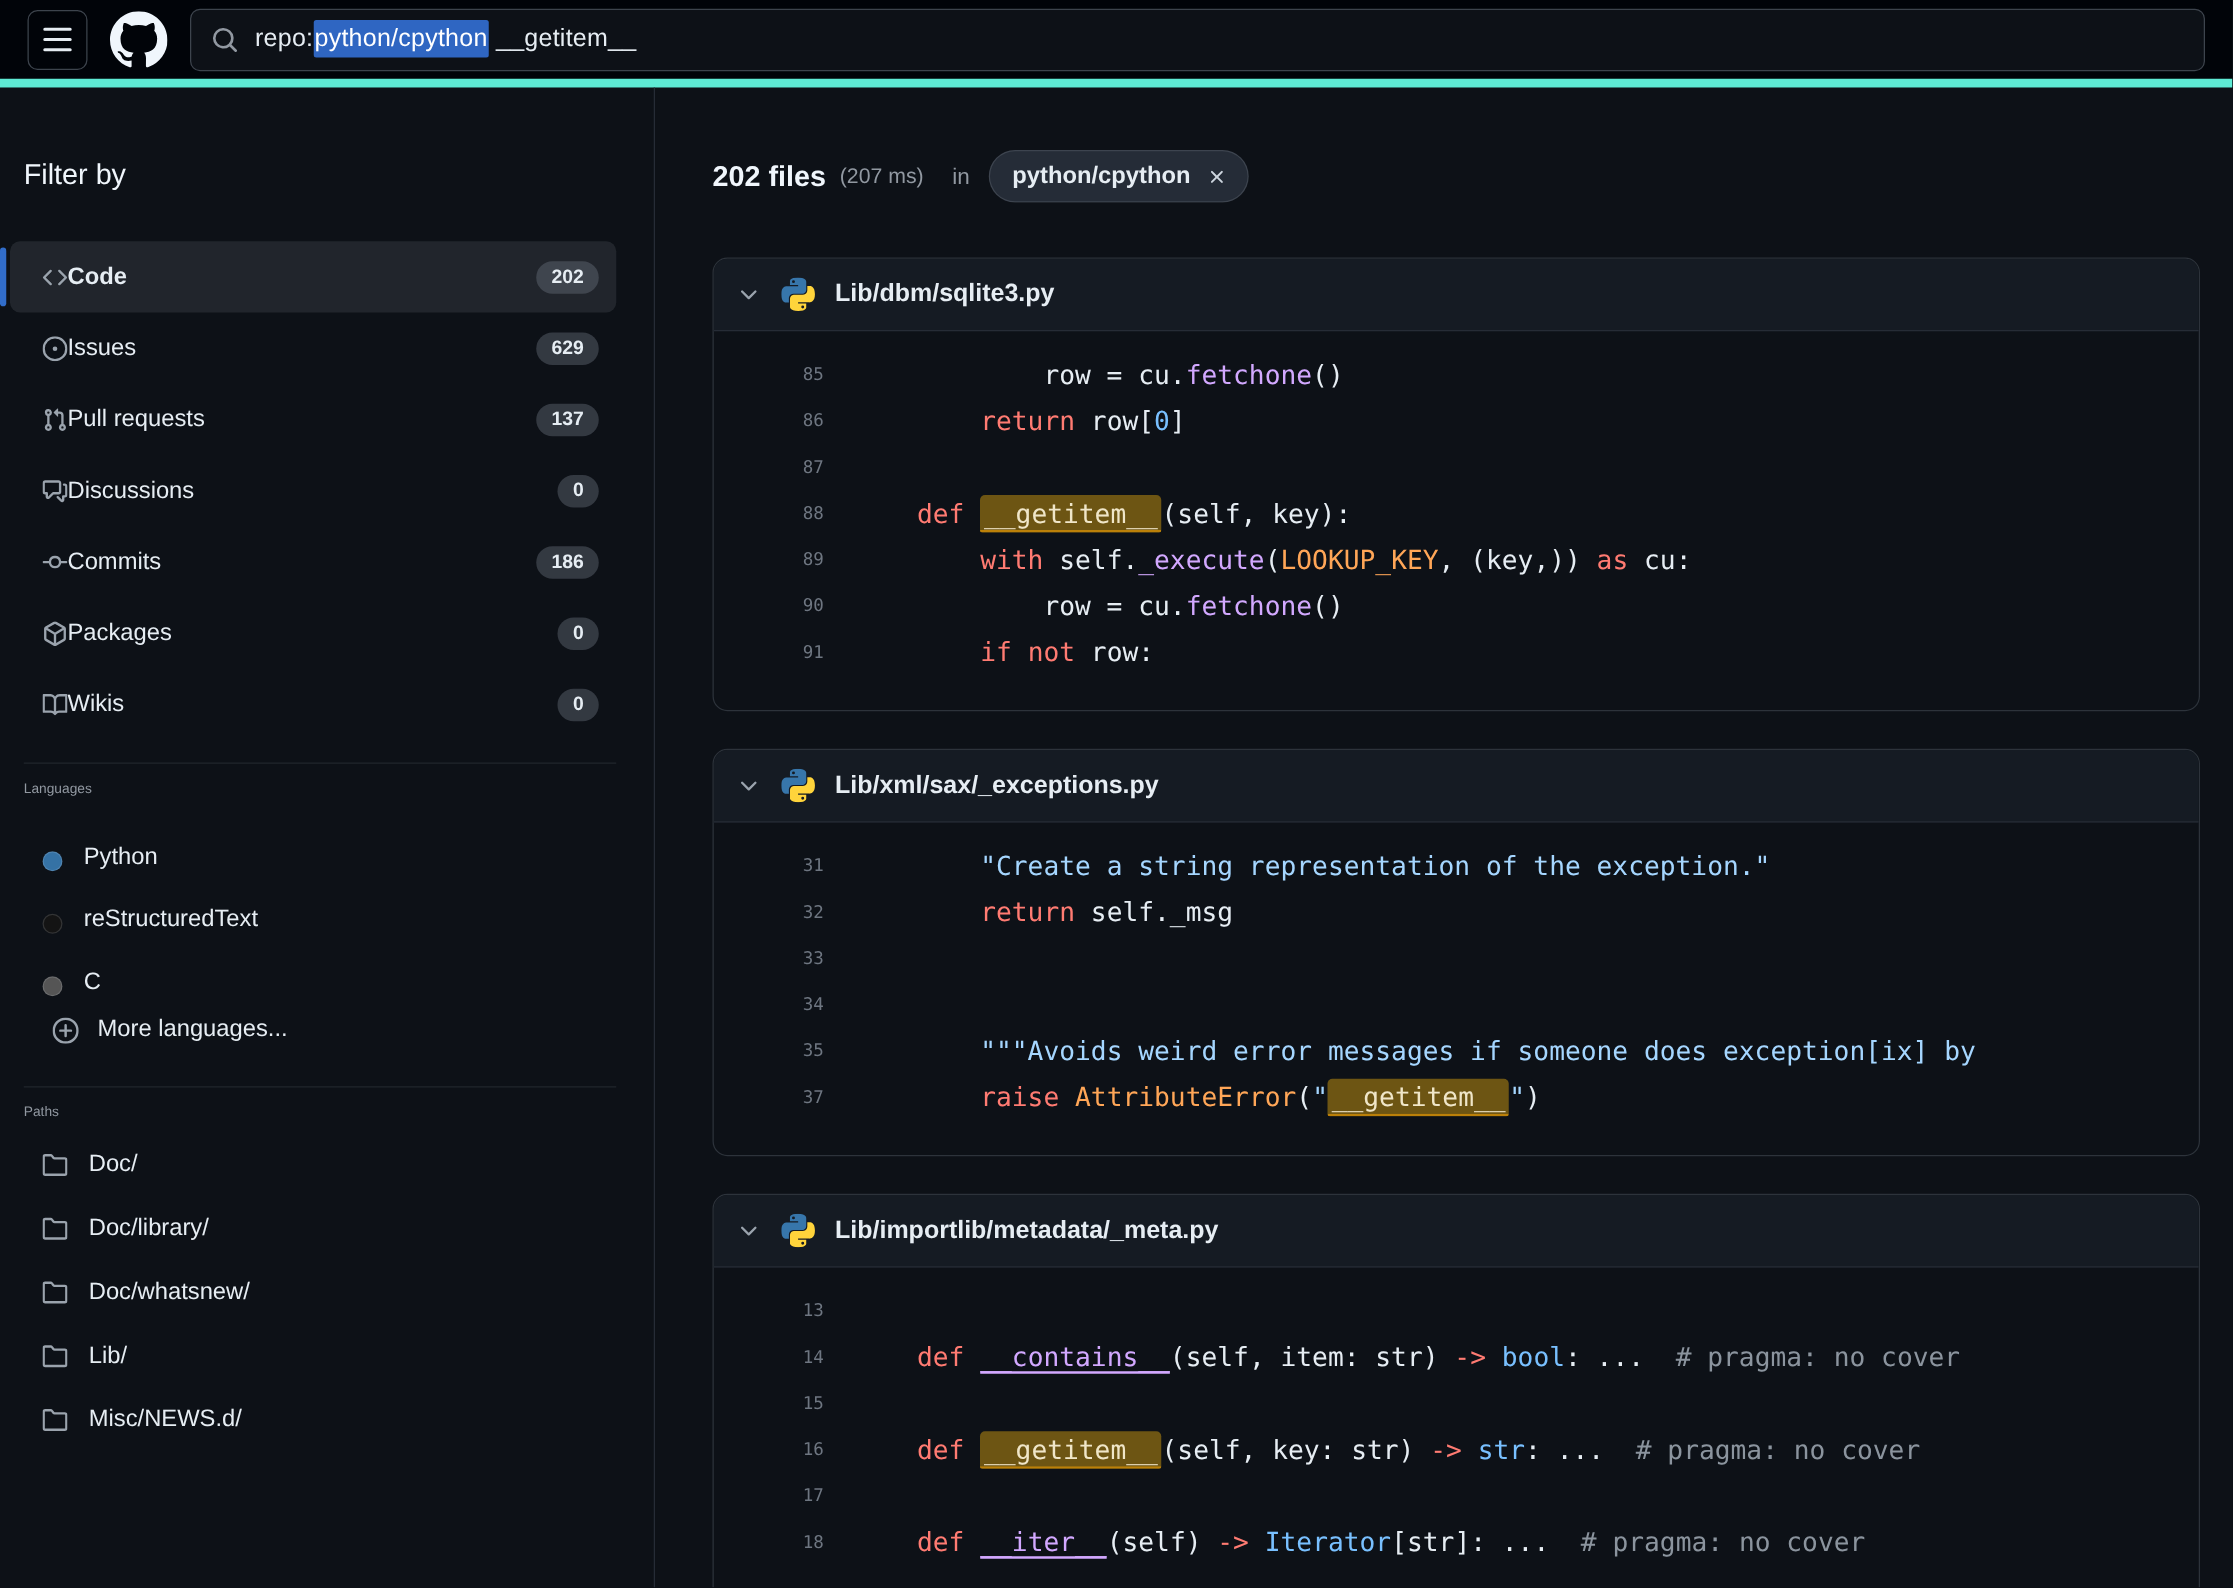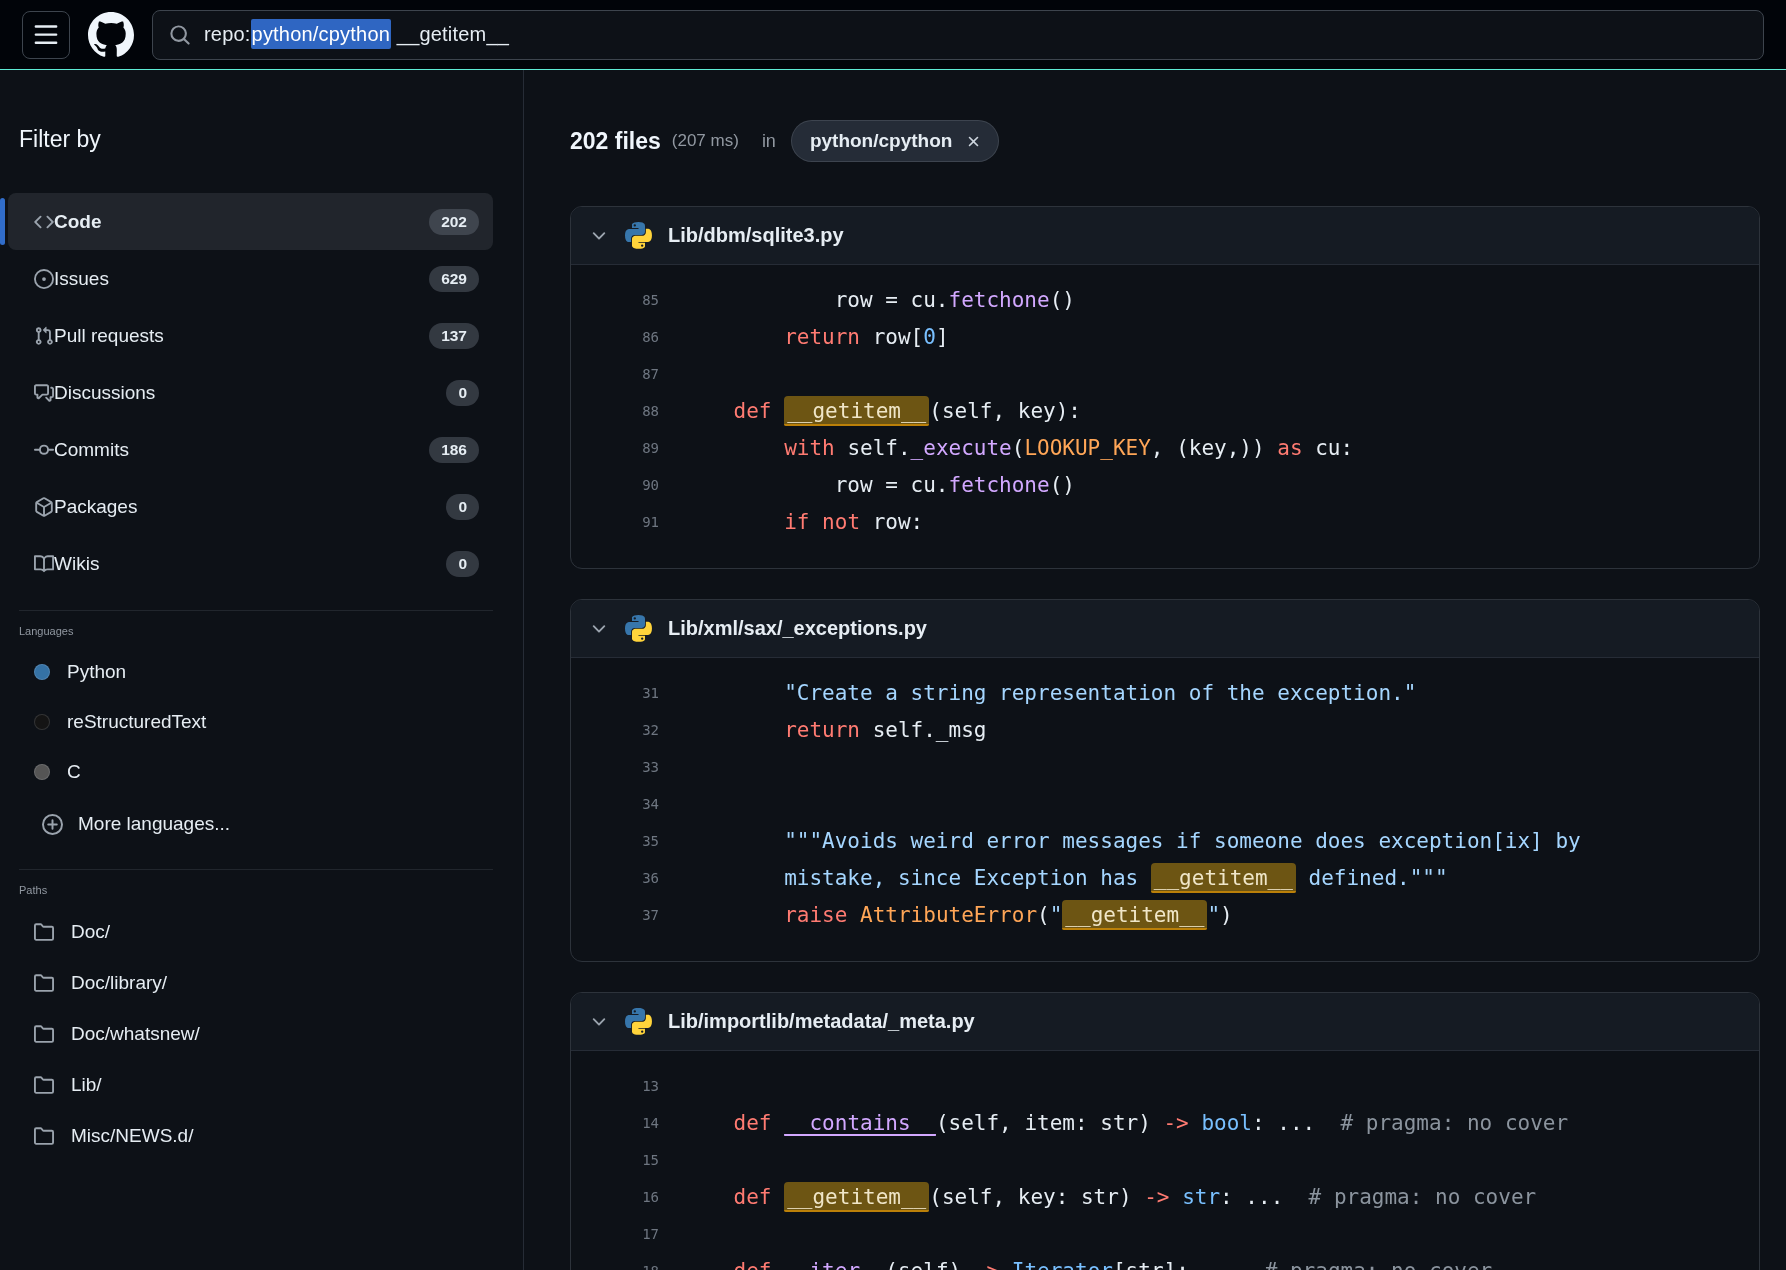--- a/index.html
+++ b/index.html
@@ -2,21 +2,21 @@
 <html><head>
 <meta charset="utf-8">
 <style>
   html,body{margin:0;padding:0}
   body{
     width:1786px;height:1270px;overflow:hidden;position:relative;
     background:#0d1117;color:#e6edf3;
     font-family:"Liberation Sans",sans-serif;
   }
   
-  .topbar{height:70px;background:#010409;display:flex;align-items:center;gap:18px;padding:0 22px;border-bottom:1px solid #5eead4;box-sizing:border-box}
+  .topbar{height:70px;background:#010409;display:flex;align-items:center;gap:18px;padding:0 22px;border-bottom:7px solid #5eead4;box-sizing:border-box}
   .icon-btn{width:48px;height:48px;border:1px solid #3d444d;border-radius:8px;background:transparent;display:flex;align-items:center;justify-content:center;color:#e6edf3;cursor:pointer;flex:none;padding:0}
   .icon-btn svg{width:26px;height:26px}
   .gh-logo{width:46px;height:46px;color:#f0f6fc;flex:none;display:block;cursor:pointer}
   .gh-logo svg{width:46px;height:46px;display:block}
   .searchbar{flex:1;height:50px;border:1px solid #3d444d;border-radius:8px;display:flex;align-items:center;gap:13px;padding:0 16px;background:#0d1117;cursor:text;box-sizing:border-box}
   .search-glyph{width:22px;height:22px;color:#9198a1;flex:none}
   .q{font-size:20px;white-space:pre;color:#e6edf3;letter-spacing:.2px}
   .q-selected{background:#2f66c2;color:#fff;padding:4px 1px;border-radius:2px}
   
   .layout{display:flex;height:1200px}
@@ -25,21 +25,21 @@
   .filter-title{font-size:23px;font-weight:400;margin:56px 0 40px 11px;color:#f0f6fc}
   .nav-item{position:relative;display:flex;align-items:center;height:57px;padding:0 14px 0 26px;border-radius:8px;cursor:pointer}
   .nav-item.selected{background:rgba(177,186,196,.12)}
   .accent-bar{position:absolute;left:-8px;top:5px;bottom:5px;width:5px;border-radius:3px;background:#316dca}
   .nav-icon{width:20px;height:20px;color:#9aa3ad;flex:none}
   .nav-label{font-size:19px;color:#e6edf3}
   .nav-item.selected .nav-label{font-weight:700}
   .count-pill{margin-left:auto;background:rgba(110,118,129,.4);border-radius:20px;padding:4px 12px;font-size:15.5px;font-weight:600;color:#e6edf3}
   .side-divider{border-top:1px solid #21262d;margin:18px 0 14px 11px}
   .side-heading{font-size:11px;font-weight:400;color:#9198a1;margin:14px 0 10px 11px}
-  .lang-item{display:flex;align-items:center;height:50px;padding-left:26px;cursor:pointer;border-radius:8px}
+  .lang-item{display:flex;align-items:flex-end;height:50px;padding-left:26px;cursor:pointer;border-radius:8px}
   .lang-dot{width:16px;height:16px;border-radius:50%;border:1px solid rgba(240,246,252,.14);flex:none;box-sizing:border-box}
   .lang-label{margin-left:17px;font-size:19px}
   .more-langs{display:flex;align-items:center;height:54px;padding-left:34px;cursor:pointer;color:#e6edf3}
   .more-langs svg{width:21px;height:21px;color:#9aa3ad;flex:none}
   .more-langs .more-label{margin-left:15px;font-size:19px}
   .path-item{display:flex;align-items:center;height:51px;padding-left:26px;cursor:pointer;border-radius:8px}
   .path-icon{width:20px;height:20px;color:#9aa3ad;flex:none}
   .path-label{margin-left:17px;font-size:19px}
   
   .main{flex:1;min-width:0;padding:50px 26px 0 46px;overflow:hidden;box-sizing:border-box}
@@ -287,24 +287,20 @@
               <span class="code"></span>
             </div>
             <div class="code-line">
               <span class="ln">34</span>
             </div>
             <div class="code-line">
               <span class="ln">35</span>
               <span class="code"><span class="tok-p">        </span><span class="tok-s">"""Avoids weird error messages if someone does exception[ix] by</span></span>
             </div>
             <div class="code-line">
-              <span class="ln">36</span>
-              <span class="code"><span class="tok-p">        </span><span class="tok-s">mistake, since Exception has </span><span class="tok-h">__getitem__</span><span class="tok-s"> defined."""</span></span>
-            </div>
-            <div class="code-line">
               <span class="ln">37</span>
               <span class="code"><span class="tok-p">        </span><span class="tok-k">raise</span><span class="tok-p"> </span><span class="tok-c">AttributeError</span><span class="tok-p">(</span><span class="tok-s">"</span><span class="tok-h">__getitem__</span><span class="tok-s">"</span><span class="tok-p">)</span></span>
             </div>
           </div>
         </div>
         <div class="card">
           <div class="card-head">
             <svg viewBox="0 0 16 16" class="chev">
               <path fill="currentColor" d="M12.78 5.22a.749.749 0 0 1 0 1.06l-4.25 4.25a.749.749 0 0 1-1.06 0L3.22 6.28a.749.749 0 1 1 1.06-1.06L8 8.939l3.72-3.719a.749.749 0 0 1 1.06 0Z"></path>
             </svg>

